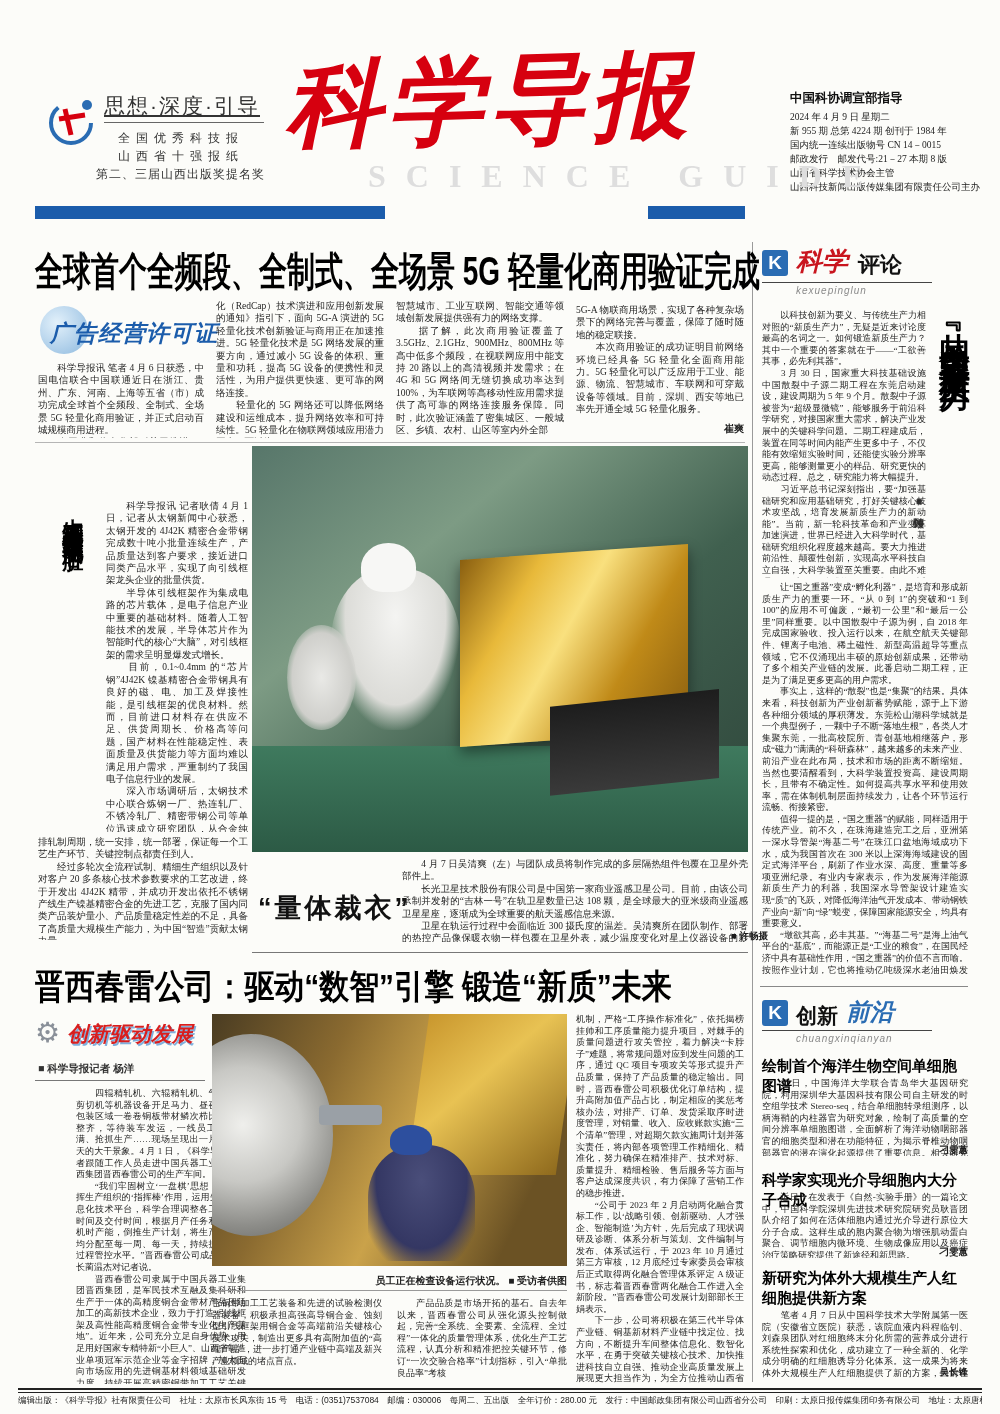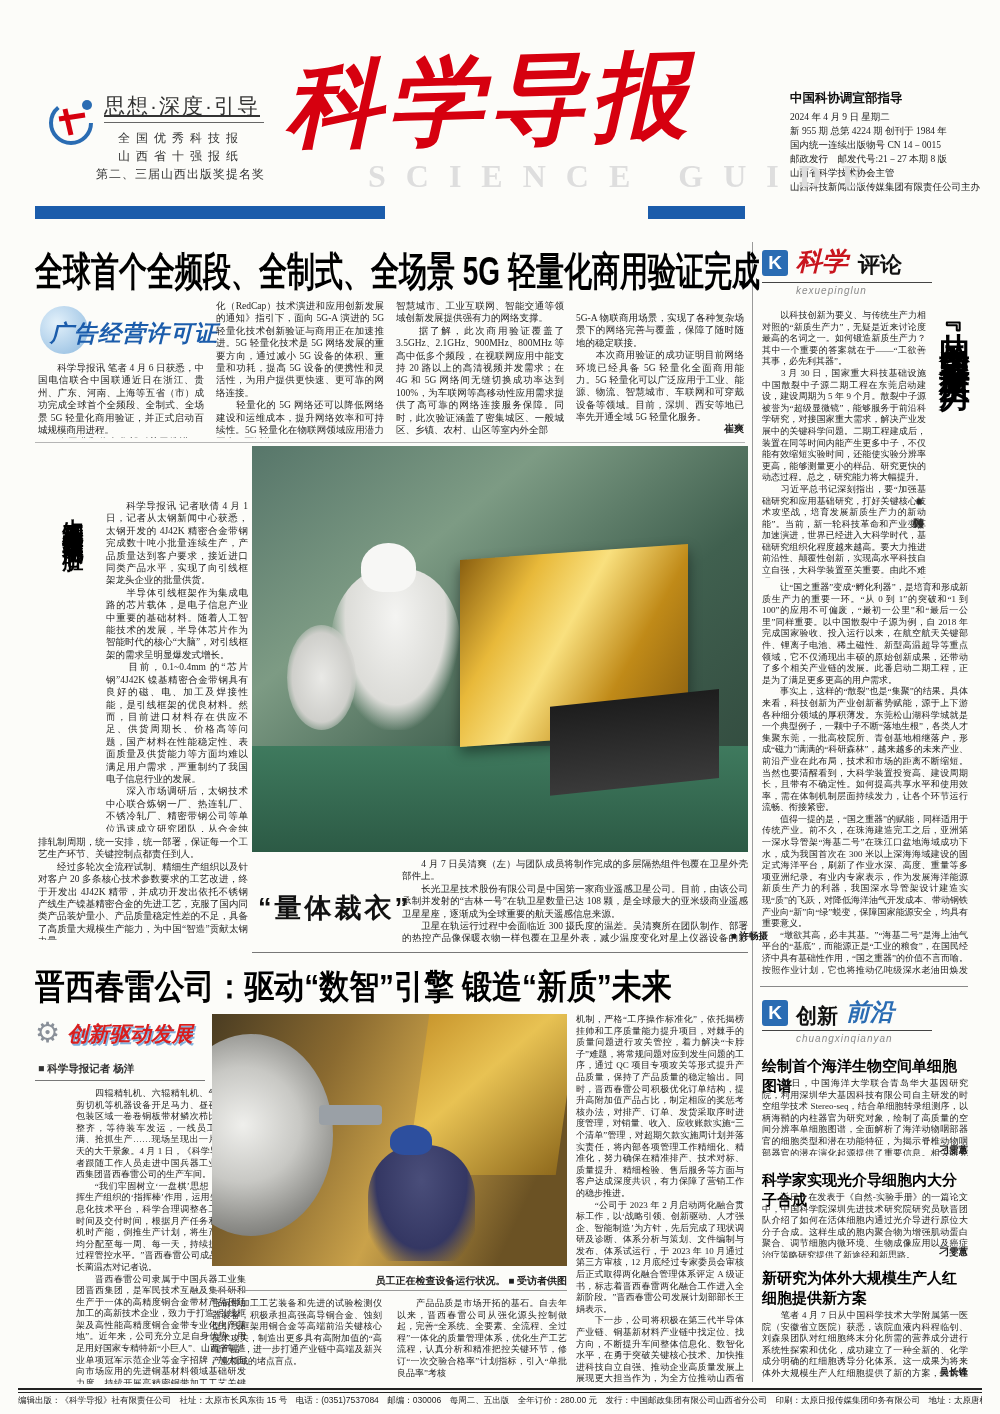--- a/index.html
+++ b/index.html
@@ -79,21 +79,21 @@
     <div class="abs" style="left:2px;top:0px;width:48px;height:48px;border-radius:50%;background:radial-gradient(circle at 35% 35%,#dceefb,#9cc4e6 60%,#6fa7d6);opacity:0.8;"></div>
     <div class="abs badge-it" style="left:12px;top:12px;font-size:23px;color:#1b5cab;letter-spacing:1px;white-space:nowrap;font-family:'DejaVu Serif',serif;">广告经营许可证</div>
   </div>
 
   <div class="abs body-txt" style="left:38px;top:362px;width:166px;height:76px;">　　科学导报讯 笔者 4 月 6 日获悉，中国电信联合中国联通近日在浙江、贵州、广东、河南、上海等五省（市）成功完成全球首个全频段、全制式、全场景 5G 轻量化商用验证，并正式启动百城规模商用进程。
 　　在工业和信息化部《关于推进 5G 轻量</div>
   <div class="abs body-txt" style="left:216px;top:300px;width:168px;height:138px;">化（RedCap）技术演进和应用创新发展的通知》指引下，面向 5G-A 演进的 5G 轻量化技术创新验证与商用正在加速推进。5G 轻量化技术是 5G 网络发展的重要方向，通过减小 5G 设备的体积、重量和功耗，提高 5G 设备的便携性和灵活性，为用户提供更快速、更可靠的网络连接。
 　　轻量化的 5G 网络还可以降低网络建设和运维成本，提升网络效率和可持续性。5G 轻量化在物联网领域应用潜力巨大，可以为</div>
   <div class="abs body-txt" style="left:396px;top:300px;width:168px;height:138px;">智慧城市、工业互联网、智能交通等领域创新发展提供强有力的网络支撑。
 　　据了解，此次商用验证覆盖了 3.5GHz、2.1GHz、900MHz、800MHz 等高中低多个频段，在视联网应用中能支持 20 路以上的高清视频并发需求；在 4G 和 5G 网络间无缝切换成功率达到 100%，为车联网等高移动性应用需求提供了高可靠的网络连接服务保障。同时，此次验证涵盖了密集城区、一般城区、乡镇、农村、山区等室内外全部</div>
-  <div class="abs body-txt" style="left:576px;top:312px;width:168px;height:122px;">5G-A 物联商用场景，实现了各种复杂场景下的网络完善与覆盖，保障了随时随地的稳定联接。
+  <div class="abs body-txt" style="left:576px;top:304px;width:168px;height:122px;">5G-A 物联商用场景，实现了各种复杂场景下的网络完善与覆盖，保障了随时随地的稳定联接。
 　　本次商用验证的成功证明目前网络环境已经具备 5G 轻量化全面商用能力。5G 轻量化可以广泛应用于工业、能源、物流、智慧城市、车联网和可穿戴设备等领域。目前，深圳、西安等地已率先开通全域 5G 轻量化服务。</div>
   <div class="abs author" style="left:576px;top:422px;width:168px;text-align:right;font-size:10px;">崔爽</div>
 
   <div class="abs hline" style="left:35px;top:442px;width:710px;background:#b5b5b5;"></div>
 
 
   <div class="abs vtitle" style="left:46px;top:502px;height:340px;font-size:21px;line-height:54px;">太钢新品精带钢供货高端电子『芯脏』</div>
   <div class="abs body-txt" style="left:106px;top:500px;width:142px;height:332px;">　　科学导报讯 记者耿倩 4 月 1 日，记者从太钢新闻中心获悉，太钢开发的 4J42K 精密合金带钢完成数十吨小批量连续生产，产品质量达到客户要求，接近进口同类产品水平，实现了向引线框架龙头企业的批量供货。
 　　半导体引线框架作为集成电路的芯片载体，是电子信息产业中重要的基础材料。随着人工智能技术的发展，半导体芯片作为智能时代的核心“大脑”，对引线框架的需求呈明显爆发式增长。
 　　目前，0.1~0.4mm 的“芯片钢”4J42K 镍基精密合金带钢具有良好的磁、电、加工及焊接性能，是引线框架的优良材料。然而，目前进口材料存在供应不足、供货周期长、价格高等问题，国产材料在性能稳定性、表面质量及供货能力等方面均难以满足用户需求，严重制约了我国电子信息行业的发展。

